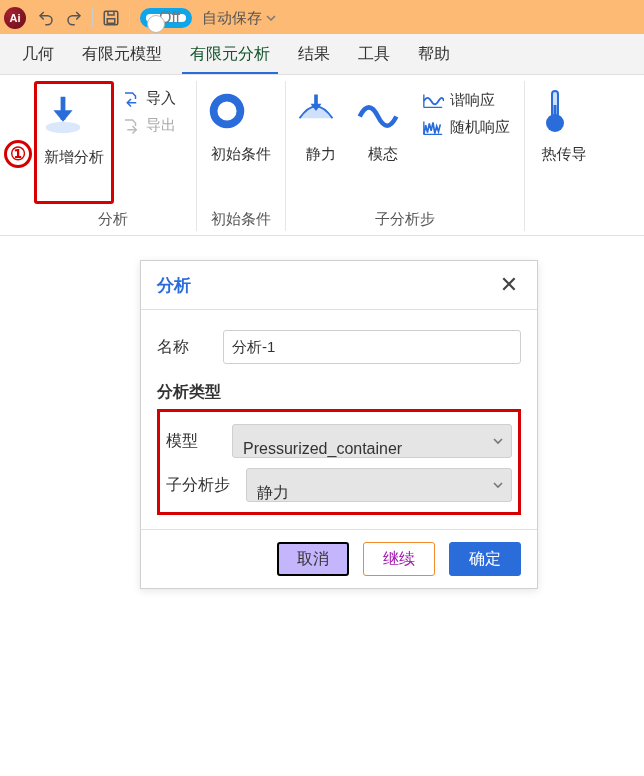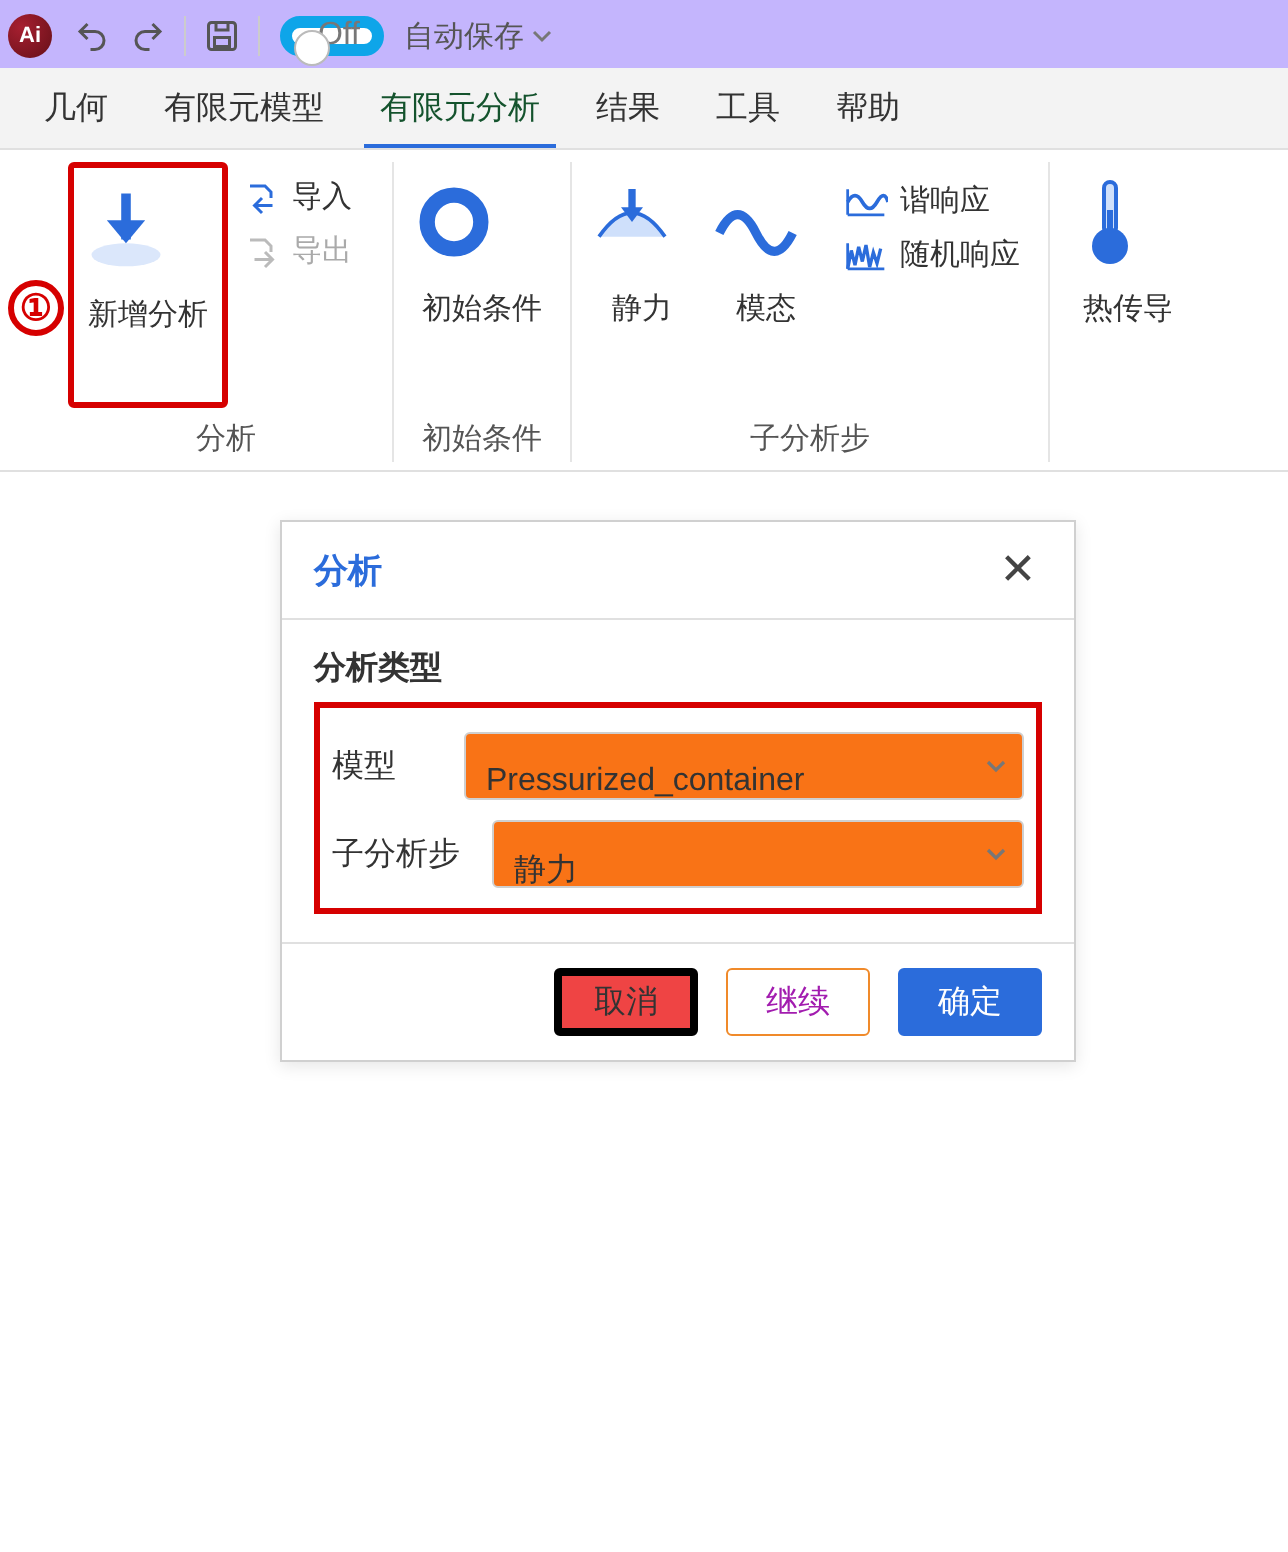--- a/index.html
+++ b/index.html
@@ -12,21 +12,21 @@
     color: #333;
     background: #fff;
   }
 
   
   .qat {
     height: 34px;
     display: flex;
     align-items: center;
     padding: 2px 4px 0 4px;
-    background: #c4b5fd;
+    background: #fdba74;
   }
   .qat .logo {
     width: 22px; height: 22px;
     border-radius: 50%;
     background:
       radial-gradient(circle at 30% 30%, #a71f30, #651018);
     margin-right: 6px;
     display: flex; align-items:center; justify-content:center;
     color:#fff; font-size:11px; font-weight:bold;
   }
@@ -188,39 +188,39 @@
   .select-wrap {
     position:relative; flex:1;
   }
   .select {
     width:100%;
     height:34px;
     border:1px solid #cfcfcf;
     border-radius:3px;
     padding: 16px 28px 0 10px;
     font-size:16px;
-    background:#f97316;
+    background:#e5e5e5;
     display:flex; align-items:center;
   }
   .select-caret {
     position:absolute; right:8px; top:50%; transform:translateY(-50%);
     color:#777;
   }
 
   .dialog-footer {
     display:flex; justify-content:flex-end; gap:14px;
     padding: 12px 16px;
     border-top:1px solid #e0e0e0;
   }
   .btn {
     min-width:72px; height:34px; padding:0 16px;
     border-radius:3px; font-size:16px;
     display:flex; align-items:center; justify-content:center;
   }
-  .btn-default { background:#ef4444; border:4px solid #000000; color:#333; }
+  .btn-default { background:#c4b5fd; border:2px solid #000000; color:#333; }
   .btn-continue { background:#fff; border:1px solid #f08a2a; color:#a21caf; }
   .btn-primary { background:#2b6cdb; border:1px solid #2b6cdb; color:#fff; }
 
   
   svg { display:block; }
 
   
   .anno-red-block { border:3px solid #d60000; padding: 8px 6px 4px 6px; margin-top:6px; }
 
   </style>
@@ -383,20 +383,24 @@
 
 <div class="dialog-wrap">
   <div class="dialog">
     <div class="dialog-title">
       <span class="dialog-title-text">分析</span>
       <span class="dialog-close">
         <span>✕</span>
       </span>
     </div>
     <div class="dialog-body">
+      <div class="form-row">
+        <div class="form-label">名称</div>
+        <input class="text-input" value="分析-1" style="">
+      </div>
 
       <div class="section-title">分析类型</div>
 
 
       <div class="anno-red-block">
         <div class="form-row" style="margin:4px 0 10px 0">
           <div class="form-label">模型</div>
           <div class="select-wrap">
             <div class="select">
                 <span>Pressurized_container</span>

